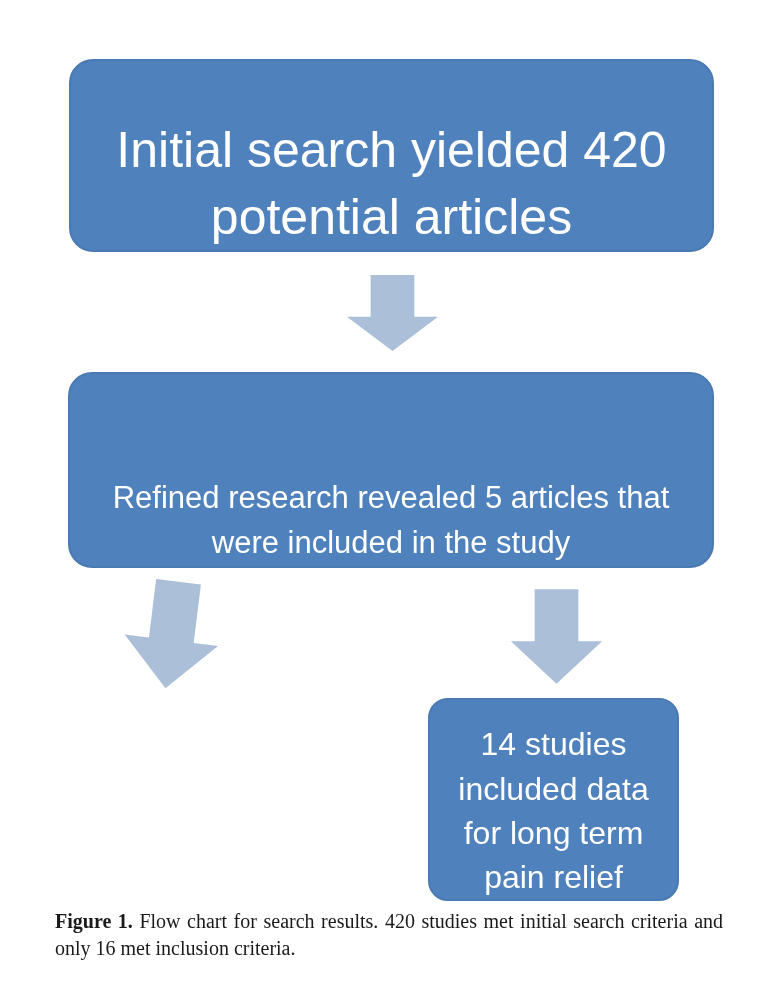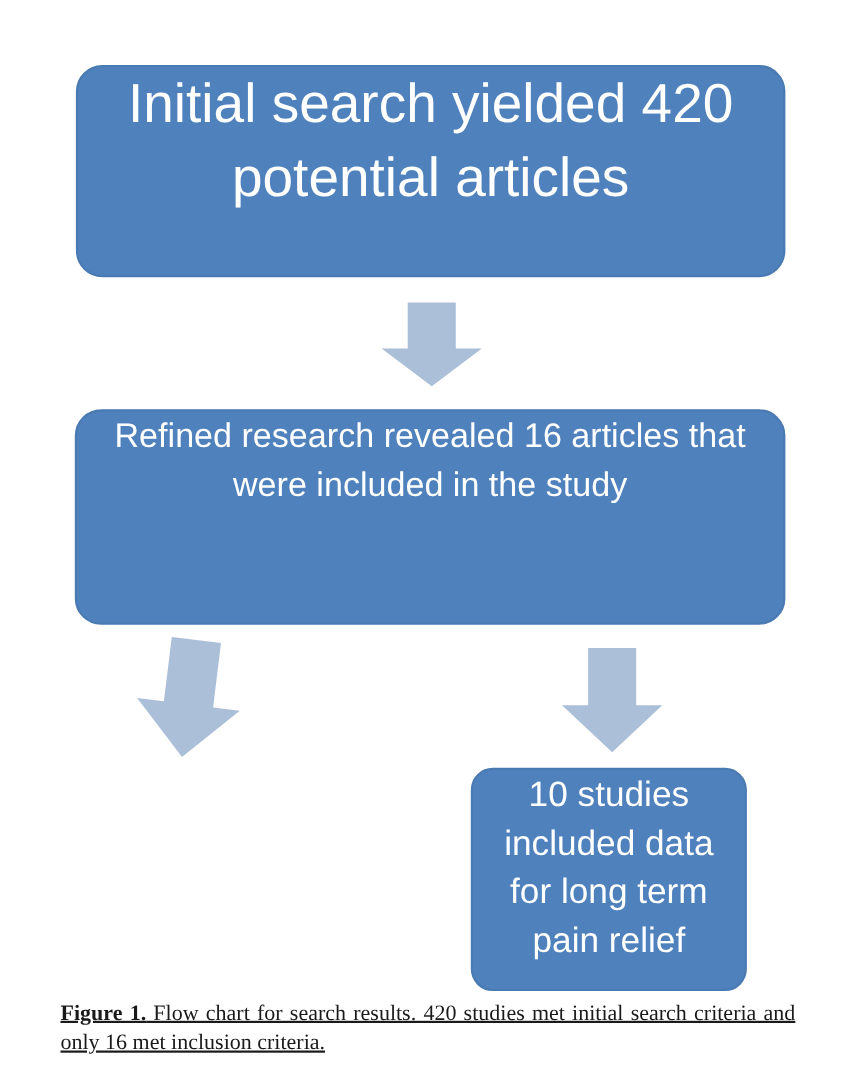--- a/index.html
+++ b/index.html
@@ -15,21 +15,21 @@
     font-family: "Liberation Sans", "DejaVu Sans", sans-serif;
     overflow: hidden;
   }
   .flow-box {
     position: absolute;
     box-sizing: border-box;
     background: var(--box-fill, #4f81bd);
     border: 2px solid var(--box-border, #4a7ab2);
     color: var(--box-text, #ffffff);
     display: flex;
-    align-items: flex-start;
+    align-items: flex-end;
     justify-content: center;
     text-align: center;
   }
   .box-initial {
     left: 69px; top: 59px;
     width: 645px; height: 193px;
     border-radius: 24px;
     font-size: 50px;
     line-height: 1.33;
     padding: 0 20px;
@@ -70,49 +70,48 @@
   .caption {
     position: absolute;
     left: 55px; top: 908px;
     width: 668px;
     font-family: "Liberation Serif", "DejaVu Serif", serif;
     font-size: 20px;
     line-height: 1.35;
     color: #1a1a1a;
     text-align: justify;
     margin: 0;
-    text-decoration: underline;
   }
   .caption b { font-weight: bold; }
 </style>
 </head>
 <body>
 
 <div class="page">
 
   <div class="flow-box box-initial">
     <span>Initial search yielded 420 potential articles</span>
   </div>
 
   <svg class="arrow arrow-top" viewBox="0 0 100 82" preserveAspectRatio="none">
     <polygon points="27,1 73,1 73,45 98,45 50,81 2,45 27,45"></polygon>
   </svg>
 
   <div class="flow-box box-refined">
-    <span>Refined research revealed 16 articles that were included in the study</span>
+    <span>Refined research revealed 5 articles that were included in the study</span>
   </div>
 
   <svg class="arrow arrow-left" viewBox="0 0 100 82" preserveAspectRatio="none">
     <polygon points="27,1 73,1 73,45 98,45 50,81 2,45 27,45"></polygon>
   </svg>
 
   <svg class="arrow arrow-right" viewBox="0 0 100 82" preserveAspectRatio="none">
     <polygon points="27,1 73,1 73,45 98,45 50,81 2,45 27,45"></polygon>
   </svg>
 
 
   <div class="flow-box box-longterm">
-    <span>10 studies included data for long term pain relief</span>
+    <span>14 studies included data for long term pain relief</span>
   </div>
 
   <p class="caption"><b>Figure 1.</b><span> Flow chart for search results. 420 studies met initial search criteria and only 16 met inclusion criteria.</span></p>
 
 </div>
 
 </body></html>

